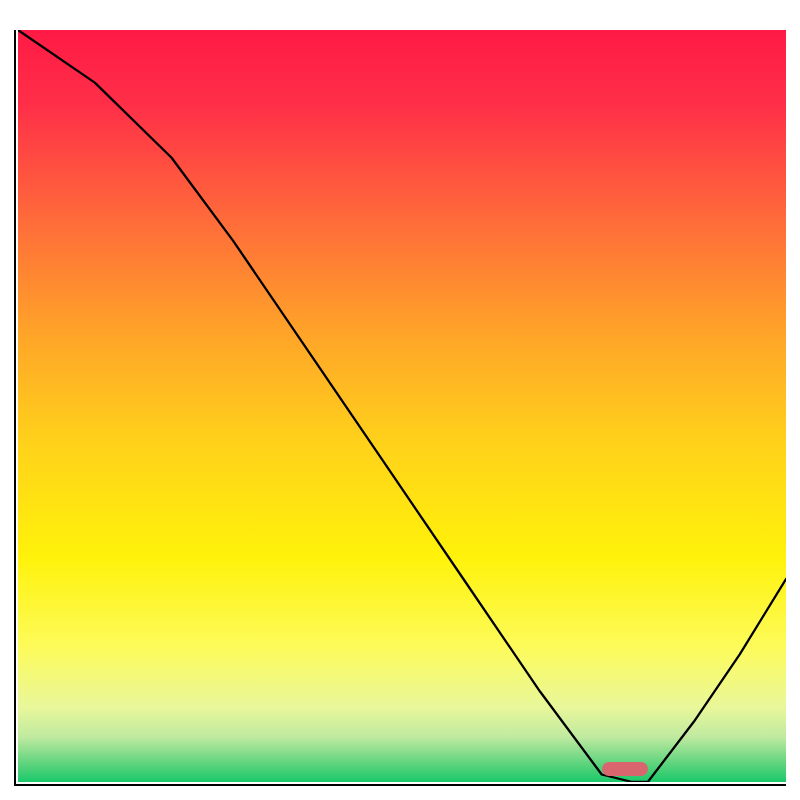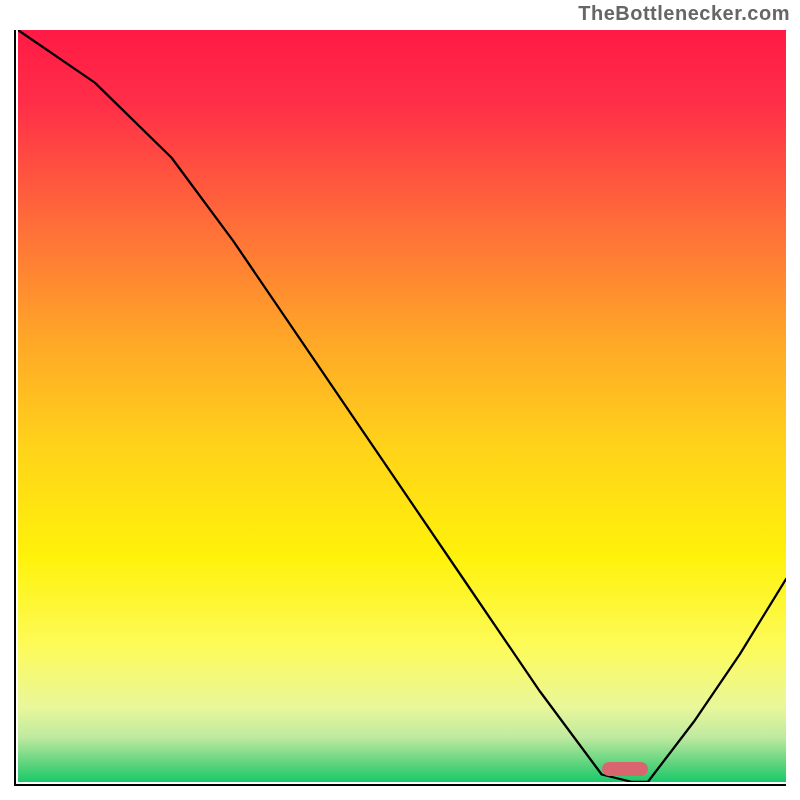--- a/index.html
+++ b/index.html
@@ -58,21 +58,20 @@
     border-radius: 7px;
     background: #d9666f;
     left: 562px;
     top: 732px;
   }
 </style>
 </head>
 <body>
 
 <div class="wrap">
-  <div class="attrib">TheBottlenecker.com</div>
 
   <div class="plot">
     <svg class="gradient" viewBox="0 0 768 752" preserveAspectRatio="none">
       <defs>
         <linearGradient id="g" x1="0" y1="0" x2="0" y2="1">
             <stop offset="0%" stop-color="#ff1a45"></stop>
             <stop offset="10%" stop-color="#ff2f48"></stop>
             <stop offset="25%" stop-color="#ff6a3a"></stop>
             <stop offset="40%" stop-color="#ffa329"></stop>
             <stop offset="55.00000000000001%" stop-color="#ffd21a"></stop>

